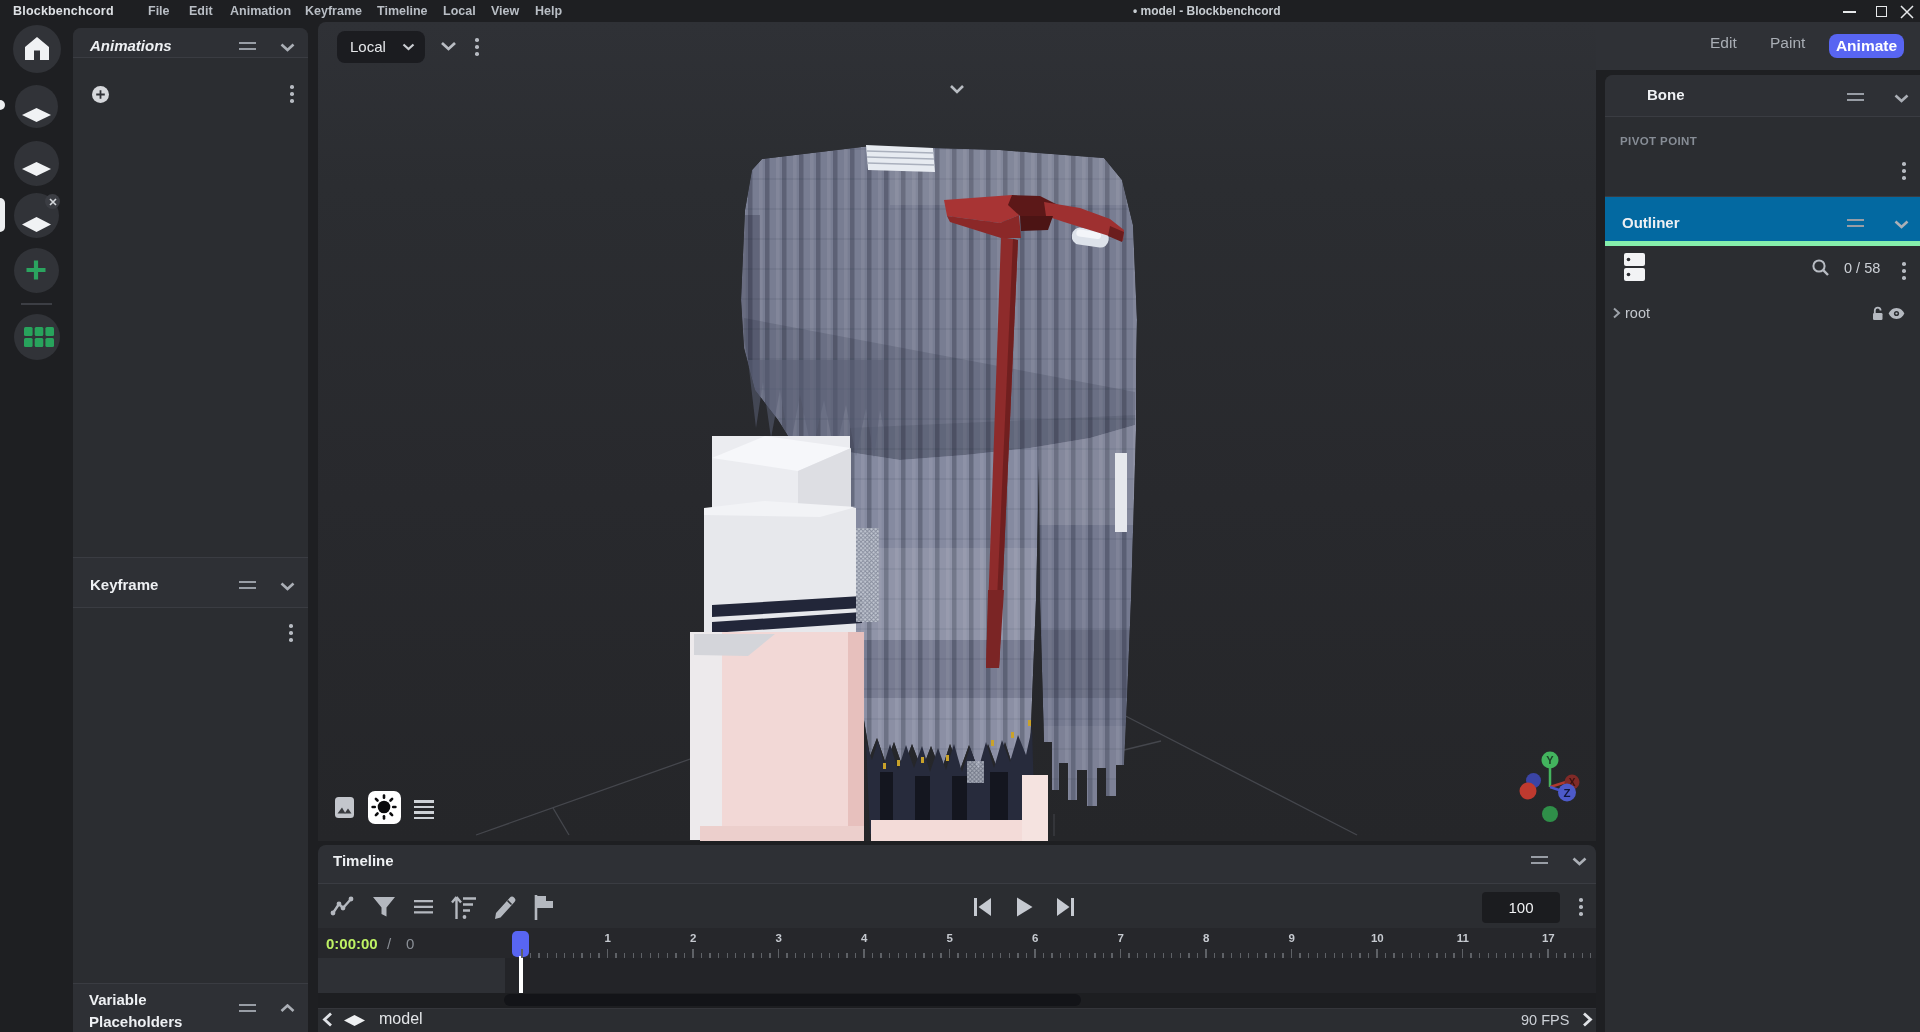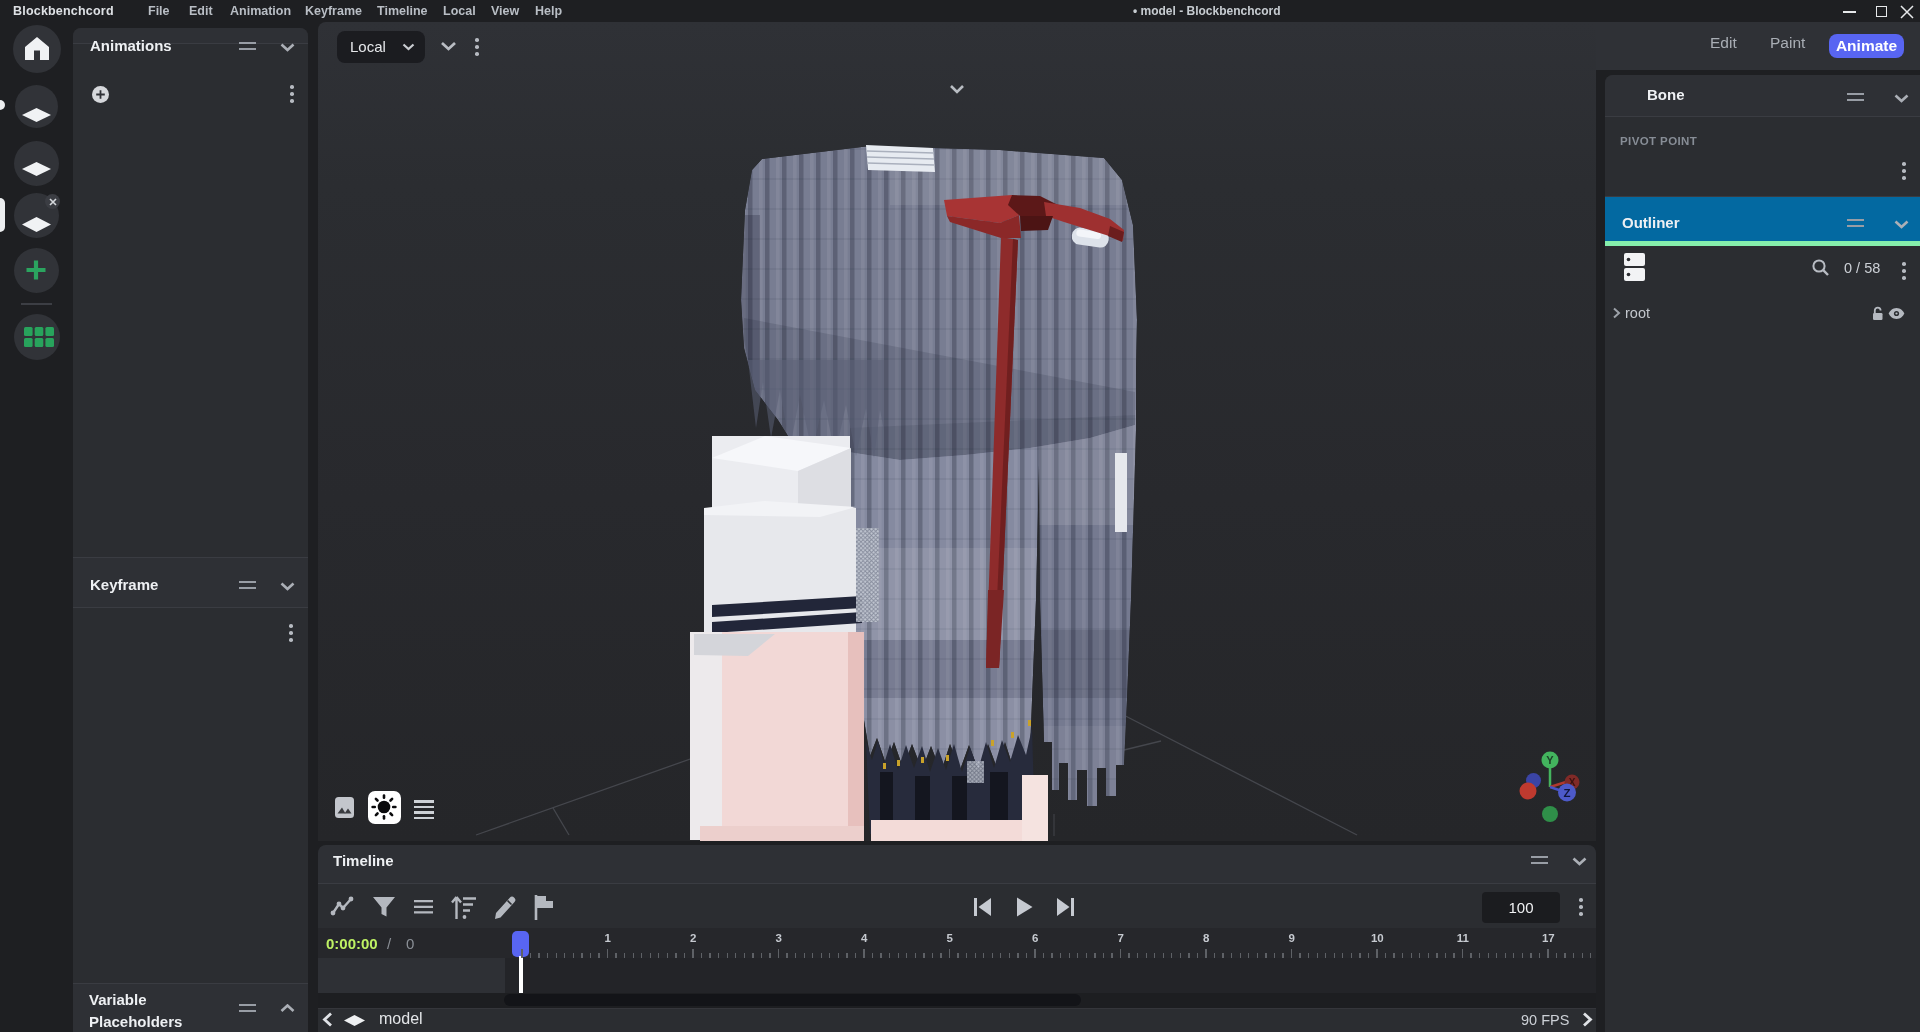--- a/index.html
+++ b/index.html
@@ -270,21 +270,21 @@
 <div class="abs" style="left:413.5px;top:811px;width:20px;height:2.6px;background:#cdd1d6;"></div>
 <div class="abs" style="left:413.5px;top:816.5px;width:20px;height:2.6px;background:#cdd1d6;"></div>
 
 <div class="abs" style="left:1596px;top:22px;width:324px;height:48px;background:#2f3136;"></div>
 <span class="abs" style="left:1710px;top:34px;font-size:15.5px;color:#a9aeb5;">Edit</span>
 <span class="abs" style="left:1770px;top:34px;font-size:15.5px;color:#a9aeb5;">Paint</span>
 <div class="abs" style="left:1829px;top:33.5px;width:75px;height:24.5px;background:#5865f2;border-radius:8px;color:#fff;font-weight:bold;font-size:15.5px;text-align:center;line-height:24px;">Animate</div>
 
 <div class="panel" style="left:73px;top:28px;width:235px;height:1004px;border-radius:8px 8px 0 0;">
 
-  <div class="abs hdr" style="left:0;top:0;width:235px;height:16px;border-radius:8px 8px 0 0;border-bottom:1px solid #3a3c42;">
+  <div class="abs hdr" style="left:0;top:0;width:235px;height:30px;border-radius:8px 8px 0 0;border-bottom:1px solid #3a3c42;font-style:italic;">
     <span class="htext abs" style="left:17px;top:9px;">Animations</span>
     <div class="ham" style="left:166px;top:14px;"></div>
     <svg class="abs" style="left:207px;top:15px;" width="15" height="9" viewBox="0 0 15 9">
         <path d="M1.5 1.5 L7.5 7 L13.5 1.5" fill="none" stroke="#abafb6" stroke-width="2.6"></path>
       </svg>
   </div>
 
   <div class="abs" style="left:19px;top:58px;width:17px;height:17px;border-radius:50%;background:#d6d8dc;"></div>
   <svg class="abs" style="left:19px;top:58px;" width="17" height="17" viewBox="0 0 17 17">
       <path d="M8.5 4.2 V12.8 M4.2 8.5 H12.8" stroke="#2f3136" stroke-width="1.8"></path>

